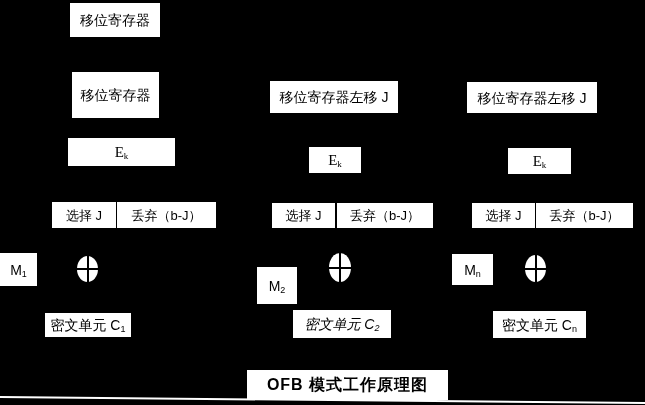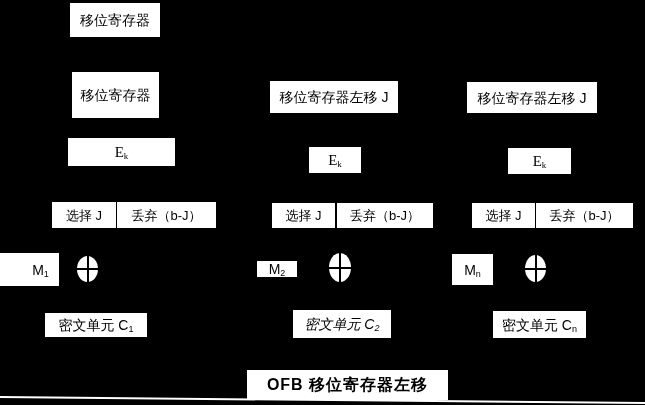--- a/index.html
+++ b/index.html
@@ -65,50 +65,50 @@
     </div>
 
     <div class="box small" style="left:52px;top:202px;width:64px;height:26px;">
       <span>选择 J</span>
     </div>
 
     <div class="box small" style="left:117px;top:202px;width:99px;height:26px;">
       <span>丢弃（b-J）</span>
     </div>
 
-    <div class="box" style="left:0px;top:253px;width:37px;height:33px;padding-left:22px;">
+    <div class="box" style="left:0px;top:253px;width:37px;height:33px;">
       <span><span>M</span><sub>1</sub></span>
     </div>
 
     <div class="xor" style="left:77px;top:256px;width:21px;height:26px;">
       <div class="bar-h"></div>
       <div class="bar-v"></div>
     </div>
 
-    <div class="box" style="left:45px;top:313px;width:102px;height:24px;">
+    <div class="box" style="left:45px;top:313px;width:86px;height:24px;">
       <span><span>密文单元 C</span><sub>1</sub></span>
     </div>
 
     <div class="box" style="left:270px;top:81px;width:128px;height:32px;">
       <span>移位寄存器左移 J</span>
     </div>
 
     <div class="box serif" style="left:309px;top:147px;width:52px;height:26px;">
       <span><span>E</span><sub>k</sub></span>
     </div>
 
     <div class="box small" style="left:272px;top:203px;width:63px;height:25px;">
       <span>选择 J</span>
     </div>
 
     <div class="box small" style="left:337px;top:203px;width:96px;height:25px;">
       <span>丢弃（b-J）</span>
     </div>
 
-    <div class="box" style="left:257px;top:261px;width:40px;height:16px;">
+    <div class="box" style="left:257px;top:267px;width:40px;height:37px;">
       <span><span>M</span><sub>2</sub></span>
     </div>
 
     <div class="xor" style="left:329px;top:253px;width:22px;height:29px;">
       <div class="bar-h"></div>
       <div class="bar-v"></div>
     </div>
 
     <div class="box" style="left:293px;top:310px;width:98px;height:28px;font-style:italic;">
       <span><span>密文单元 C</span><sub>2</sub></span>
@@ -137,17 +137,17 @@
     <div class="xor" style="left:525px;top:255px;width:21px;height:27px;">
       <div class="bar-h"></div>
       <div class="bar-v"></div>
     </div>
 
     <div class="box" style="left:493px;top:311px;width:93px;height:27px;">
       <span><span>密文单元 C</span><sub>n</sub></span>
     </div>
 
     <div class="box title-box" style="left:247px;top:370px;width:201px;height:30px;">
-      <span>OFB 移位寄存器左移</span>
+      <span>OFB 模式工作原理图</span>
     </div>
 
   </div>
 </div>
 
 </body></html>

